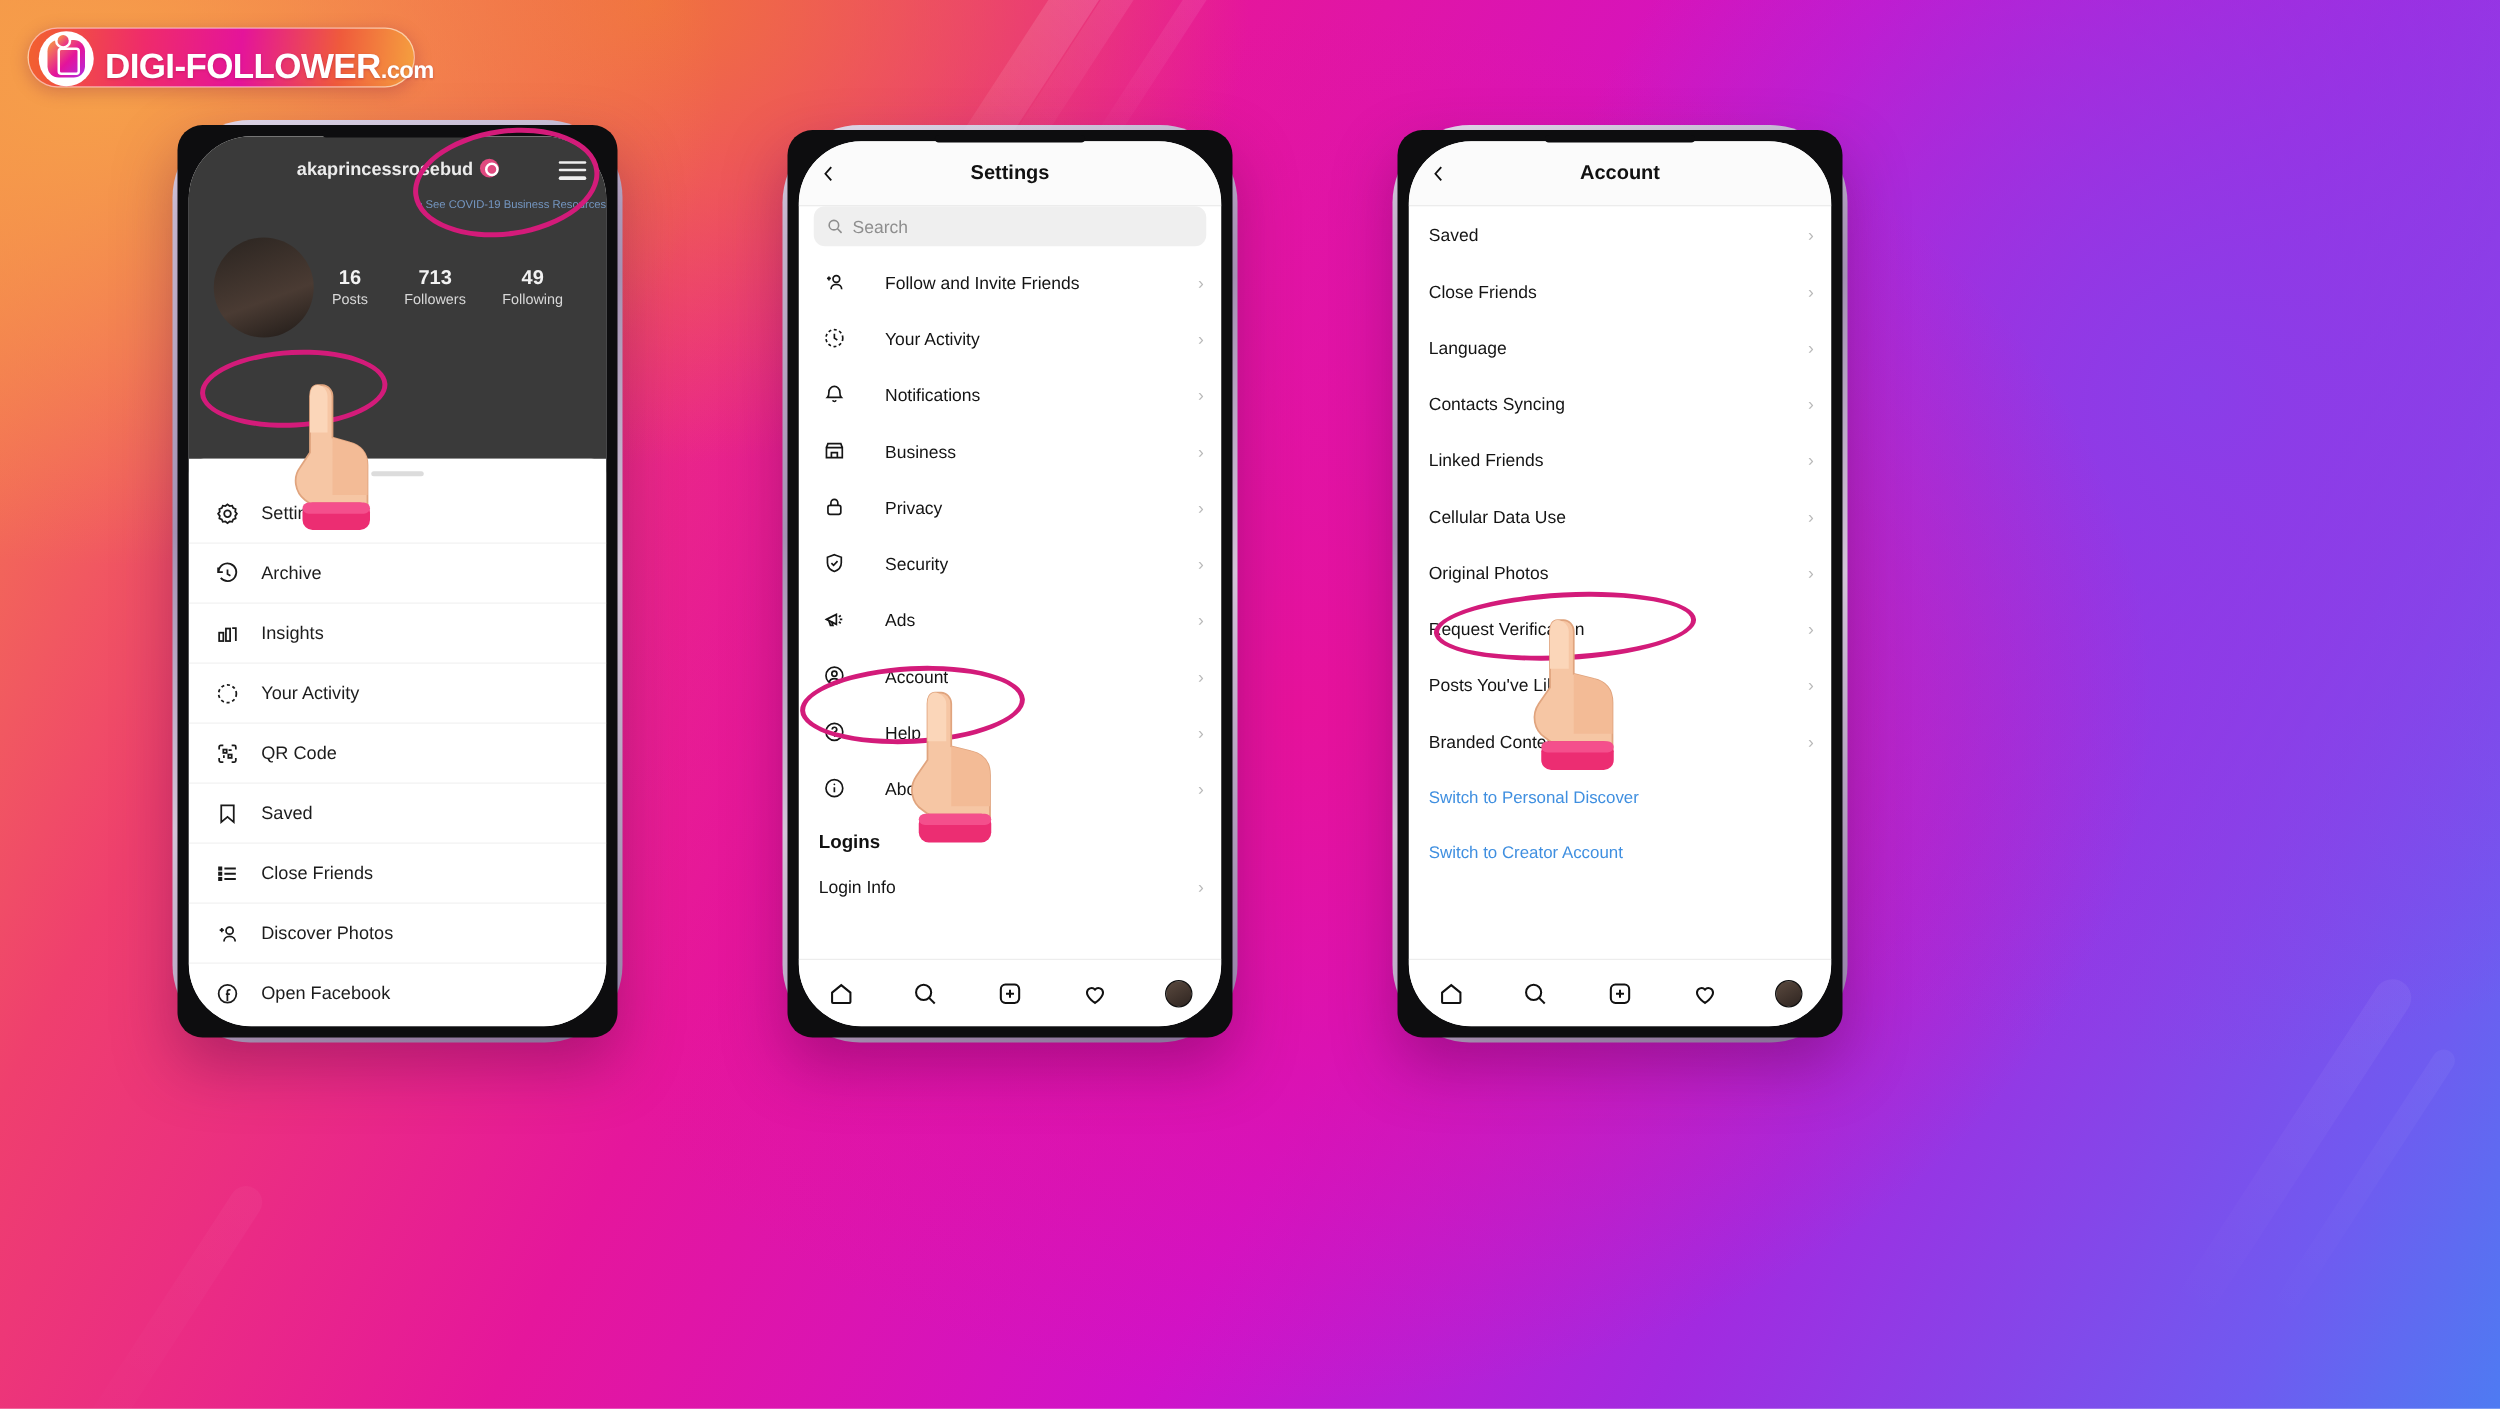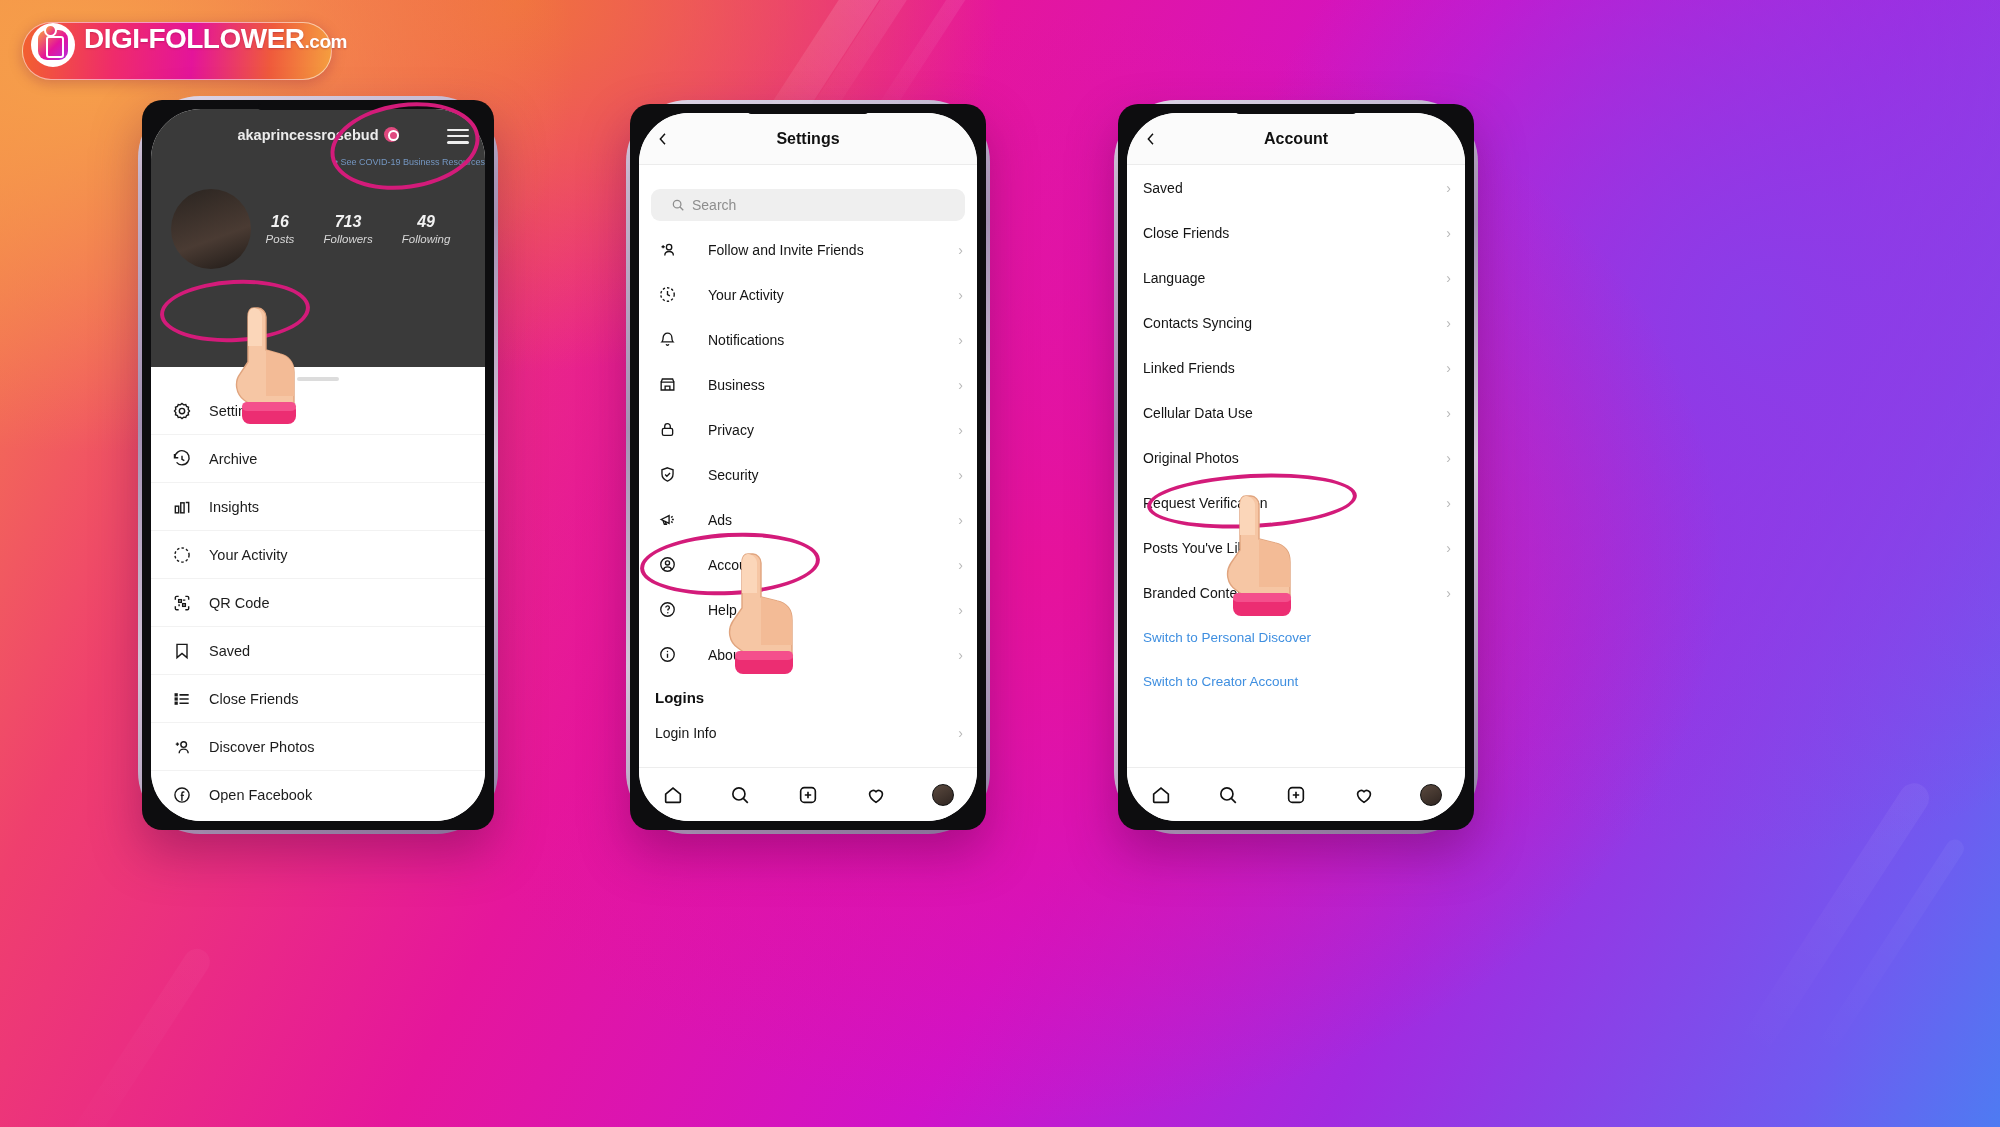--- a/index.html
+++ b/index.html
@@ -24,24 +24,24 @@
   .s3 { left:912px; top:-40px; width:16px; height:190px; opacity:.55; }
   .s4 { left:1230px; top:140px; width:26px; height:230px; opacity:.5; }
   .s5 { left:1290px; top:120px; width:16px; height:180px; opacity:.4; }
   .s6 { left:1820px; top:760px; width:30px; height:320px; opacity:.35; }
   .s7 { left:1880px; top:820px; width:18px; height:260px; opacity:.28; }
   .s8 { left:120px; top:930px; width:26px; height:260px; opacity:.22; }
 
   
   .logo {
     position: absolute; left: 22px; top: 22px;
-    width: 310px; height: 58px; border-radius: 30px;
+    width: 310px; height: 48px; border-radius: 30px;
     background: linear-gradient(95deg, #f2612e 0%, #ef2b6b 30%, #e4149a 55%, #ef5a3c 80%, #f5a03f 100%);
     border: 1.5px solid rgba(255,255,255,.55);
-    display: flex; align-items: flex-start; padding-left: 8px;
+    display: flex; align-items: flex-end; padding-left: 8px;
     box-shadow: 0 3px 14px rgba(120,10,70,.28);
   }
   .logo-mark {
     width: 44px; height: 44px; border-radius: 50%;
     background: #fff; flex: 0 0 44px; position: relative;
     display:flex; align-items:center; justify-content:center;
   }
   .logo-mark .inner {
     width: 30px; height: 30px; border-radius: 9px;
     background: linear-gradient(135deg,#f9a03f 0%, #e4149a 55%, #b32ce0 100%);
@@ -84,38 +84,38 @@
   .p1-header { background:#3a3a3a; color:#f0f0f0; height:258px; position:relative; }
   .p1-topbar { display:flex; align-items:center; justify-content:center; padding-top:18px; position:relative; }
   .p1-username { font-size:14.5px; font-weight:600; color:#ececec; }
   .p1-verified { display:inline-block; width:15px; height:15px; border-radius:50%; background:#e0497f; margin-left:5px; vertical-align:-2px; position:relative; }
   .p1-verified::after{ content:""; position:absolute; left:4px; top:3px; width:7px; height:7px; border:2px solid #fff; border-radius:50%; }
   .p1-burger { position:absolute; right:16px; top:16px; width:22px; }
   .p1-burger span { display:block; height:2.2px; background:#eee; margin:4px 0; border-radius:2px; }
   .p1-covid { text-align:right; font-size:9px; color:#7ea6d8; margin-top:14px; opacity:.85; }
   .p1-stats { display:flex; align-items:center; padding:22px 20px 0 20px; }
   .p1-avatar { width:80px; height:80px; border-radius:50%; background:linear-gradient(160deg,#2a2420,#4a3b33 60%,#1f1a17); flex:0 0 80px; }
-  .p1-nums { display:flex; flex:1; justify-content:space-around;font-style:italic; }
+  .p1-nums { display:flex; flex:1; justify-content:space-around; }
   .p1-num { text-align:center; }
   .p1-num .v { font-size:16px; font-weight:700; color:#f2f2f2; }
   .p1-num .l { font-size:11.5px; color:#d8d8d8; margin-top:2px; }
 
   .sheet { position:absolute; left:0; right:0; top:258px; bottom:0; background:#fff; border-radius:12px 12px 0 0; }
   .grabber { width:42px; height:4px; background:#dcdcdc; border-radius:3px; margin:10px auto 6px auto; }
   .menu-row { display:flex; align-items:center; height:48px; padding:0 0 0 18px; border-bottom:1px solid #f2f2f2; }
   .menu-row:last-child { border-bottom:none; }
   .menu-ico { width:26px; flex:0 0 26px; display:flex; align-items:center; justify-content:center; color:#1a1a1a; }
   .menu-label { font-size:14.5px; color:#1c1c1c; margin-left:14px; font-weight:400; }
 
   
   .nav { height:52px; display:flex; align-items:center; background:#fbfbfb; border-bottom:1px solid #ececec; position:relative; }
   .nav-back { position:absolute; left:16px; top:50%; transform:translateY(-50%); width:16px; height:16px; }
   .nav-title { width:100%; text-align:center; font-size:16px; font-weight:700; color:#111; }
-  .searchbar { margin:24px 12px 6px 12px; height:32px; border-radius:9px; background:#efefef;
-    display:flex; align-items:center; padding:0 20px; color:#8e8e8e; font-size:14px; }
+  .searchbar { margin:0 12px 6px 12px; height:32px; border-radius:9px; background:#efefef;
+    display:flex; align-items:center; padding:0 10px; color:#8e8e8e; font-size:14px; }
   .searchbar .sicon { margin-right:7px; display:flex; }
   .list-row { display:flex; align-items:center; height:45px; padding:0 14px 0 16px; position:relative; }
   .list-ico { width:24px; flex:0 0 24px; display:flex; align-items:center; justify-content:center; color:#161616; }
   .list-label { font-size:14px; color:#141414; margin-left:29px; flex:1; }
   .list-label.indent { margin-left:0; }
   .chev { color:#b9b9b9; font-size:14px; font-weight:300; }
   .section-head { padding:12px 16px 4px 16px; font-size:15px; font-weight:700; color:#111; }
   .blue-link { font-size:13.5px; color:#3f8fe0; padding:0 16px; height:44px; display:flex; align-items:center; }
 
   .tabbar { position:absolute; left:0; right:0; bottom:0; height:54px; background:#fff;

